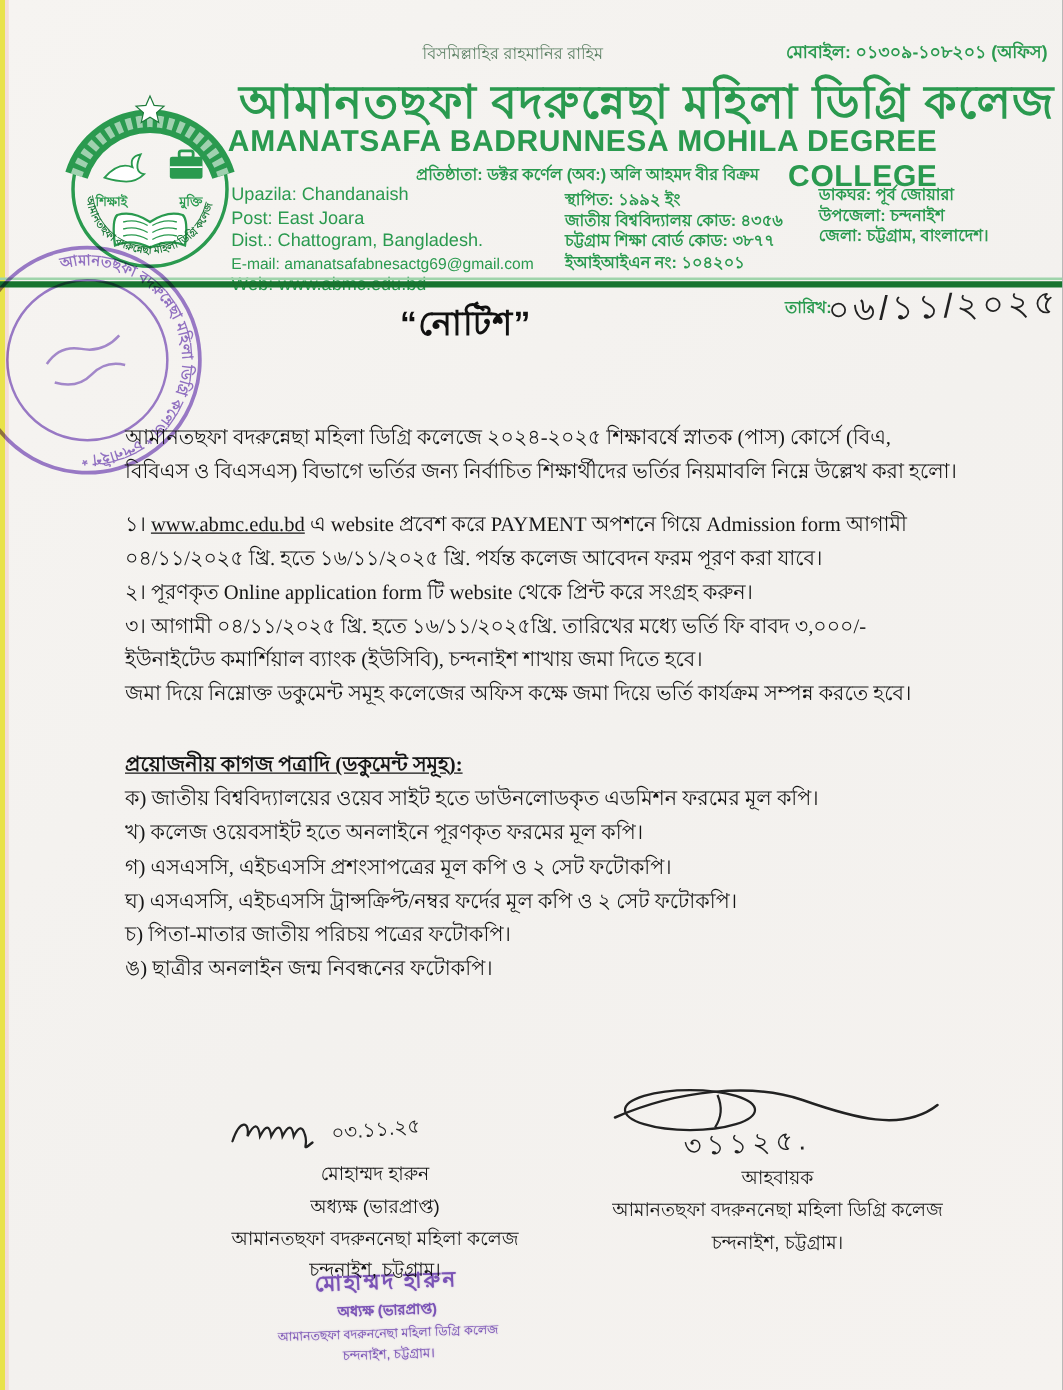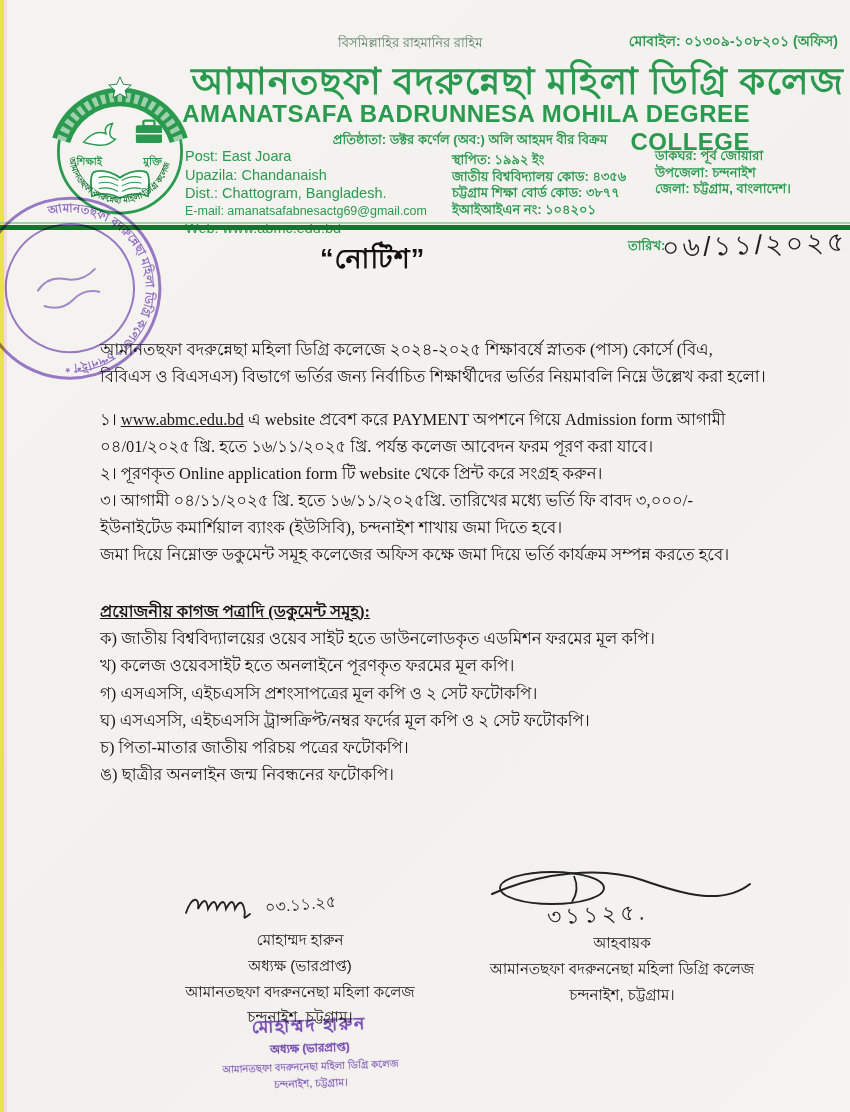--- a/index.html
+++ b/index.html
@@ -99,22 +99,22 @@
         <textPath href="#ringPath" startOffset="4%">আমানতছফা বদরুন্নেছা মহিলা ডিগ্রি কলেজ</textPath>
       </text>
     </svg>
   </div>
 
   <div class="title-bn">আমানতছফা বদরুন্নেছা মহিলা ডিগ্রি কলেজ</div>
   <div class="title-en">AMANATSAFA BADRUNNESA MOHILA DEGREE COLLEGE</div>
   <div class="founder">প্রতিষ্ঠাতা: ডক্টর কর্ণেল (অব:) অলি আহমদ বীর বিক্রম</div>
 
   <div class="contact contact-left">
+    <div>Upazila: Chandanaish</div>
     <div>Post: East Joara</div>
-    <div>Upazila: Chandanaish</div>
     <div>Dist.: Chattogram, Bangladesh.</div>
     <div>E-mail: amanatsafabnesactg69@gmail.com</div>
     <div>Web: www.abmc.edu.bd</div>
   </div>
   <div class="contact contact-mid">
     <div>স্থাপিত: ১৯৯২ ইং</div>
     <div>জাতীয় বিশ্ববিদ্যালয় কোড: ৪৩৫৬</div>
     <div>চট্টগ্রাম শিক্ষা বোর্ড কোড: ৩৮৭৭</div>
     <div>ইআইআইএন নং: ১০৪২০১</div>
   </div>
@@ -139,21 +139,21 @@
     </svg>
   </div>
 
   <div class="date-label">তারিখ:</div>
   <div class="date-hand">০৬/১১/২০২৫</div>
   <div class="notice-title">“নোটিশ”</div>
 
   <div class="content">
     <p class="intro">আমানতছফা বদরুন্নেছা মহিলা ডিগ্রি কলেজে ২০২৪-২০২৫ শিক্ষাবর্ষে স্নাতক (পাস) কোর্সে (বিএ, বিবিএস ও বিএসএস) বিভাগে ভর্তির জন্য নির্বাচিত শিক্ষার্থীদের ভর্তির নিয়মাবলি নিম্নে উল্লেখ করা হলো।</p>
     <div class="rules">
-      <p><span>১। </span><span class="link">www.abmc.edu.bd</span><span> এ website প্রবেশ করে PAYMENT অপশনে গিয়ে Admission form আগামী ০৪/01/২০২৫ খ্রি. হতে ১৬/১১/২০২৫ খ্রি. পর্যন্ত কলেজ আবেদন ফরম পূরণ করা যাবে।</span></p>
+      <p><span>১। </span><span class="link">www.abmc.edu.bd</span><span> এ website প্রবেশ করে PAYMENT অপশনে গিয়ে Admission form আগামী ০৪/১১/২০২৫ খ্রি. হতে ১৬/১১/২০২৫ খ্রি. পর্যন্ত কলেজ আবেদন ফরম পূরণ করা যাবে।</span></p>
       <p>২। পূরণকৃত Online application form টি website থেকে প্রিন্ট করে সংগ্রহ করুন।</p>
       <p>৩। আগামী ০৪/১১/২০২৫ খ্রি. হতে ১৬/১১/২০২৫খ্রি. তারিখের মধ্যে ভর্তি ফি বাবদ ৩,০০০/- ইউনাইটেড কমার্শিয়াল ব্যাংক (ইউসিবি), চন্দনাইশ শাখায় জমা দিতে হবে।</p>
       <p>জমা দিয়ে নিম্নোক্ত ডকুমেন্ট সমূহ কলেজের অফিস কক্ষে জমা দিয়ে ভর্তি কার্যক্রম সম্পন্ন করতে হবে।</p>
     </div>
     <p class="docs-heading">প্রয়োজনীয় কাগজ পত্রাদি (ডকুমেন্ট সমূহ):</p>
     <p class="doc-item">ক) জাতীয় বিশ্ববিদ্যালয়ের ওয়েব সাইট হতে ডাউনলোডকৃত এডমিশন ফরমের মূল কপি।</p>
     <p class="doc-item">খ) কলেজ ওয়েবসাইট হতে অনলাইনে পূরণকৃত ফরমের মূল কপি।</p>
     <p class="doc-item">গ) এসএসসি, এইচএসসি প্রশংসাপত্রের মূল কপি ও ২ সেট ফটোকপি।</p>
     <p class="doc-item">ঘ) এসএসসি, এইচএসসি ট্রান্সক্রিপ্ট/নম্বর ফর্দের মূল কপি ও ২ সেট ফটোকপি।</p>
     <p class="doc-item">চ) পিতা-মাতার জাতীয় পরিচয় পত্রের ফটোকপি।</p>

